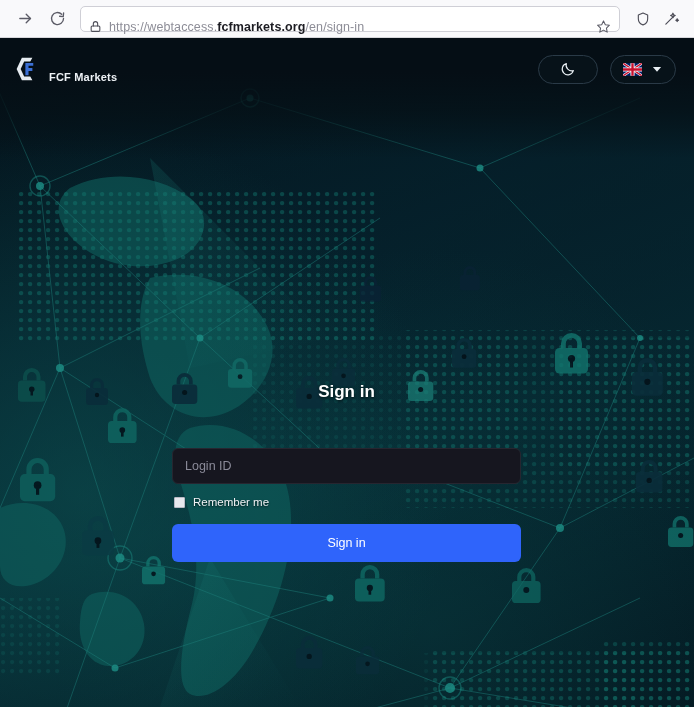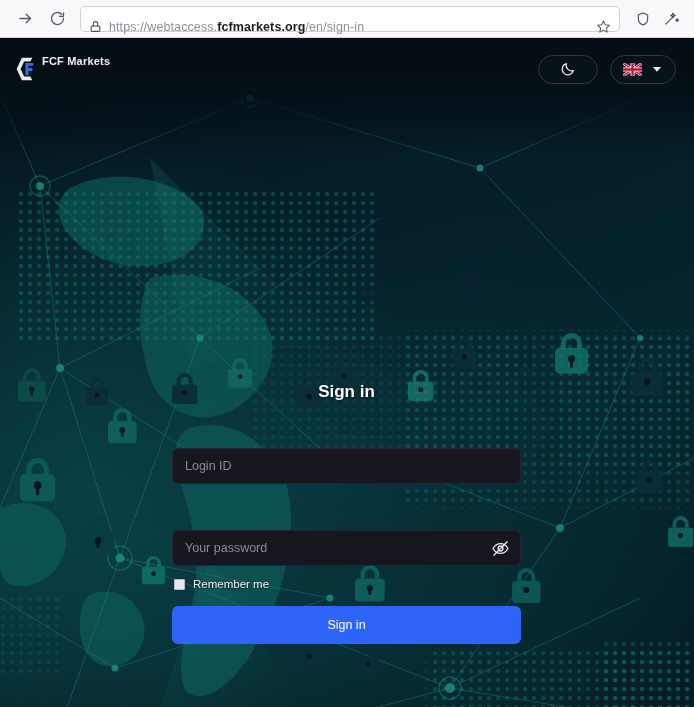--- a/index.html
+++ b/index.html
@@ -53,21 +53,21 @@
     position:absolute; top:0; left:0; right:0; height:120px;
     background:linear-gradient(to bottom, #050e15 0%, #050e15 28%, rgba(5,16,22,.75) 62%, rgba(5,18,24,0) 100%);
   }
 
   
   .site-header {
     position:absolute; top:0; left:0; width:694px; height:62px;
     display:flex; align-items:center; justify-content:space-between;
     padding:0 18px 0 14px; z-index:20;
   }
-  .logo { display:flex; align-items:flex-start; }
+  .logo { display:flex; align-items:flex-end; gap:7px; }
   .logo-text { color:#eef2f6; font-size:11px; font-weight:bold; letter-spacing:.2px; }
   .header-right { display:flex; align-items:center; gap:12px; }
   .pill {
     height:29px; border:1px solid #2a3a47; border-radius:16px;
     background:rgba(10,22,30,.55);
     display:flex; align-items:center; justify-content:center;
   }
   .pill-theme { width:60px; }
   .pill-lang { width:66px; gap:8px; }
   .flag { width:19px; height:13px; border-radius:1px; display:block; }
@@ -382,30 +382,20 @@
     </div>
   </div>
 
   <div class="auth">
     <div class="auth-title">Sign in</div>
 
     <div class="field">
       <input type="text" placeholder="Login ID" style="">
     </div>
 
-    <div class="field">
-      <input type="password" placeholder="Your password" style="">
-      <div class="eye-btn">
-        <svg width="19" height="19" viewBox="0 0 24 24" fill="none" stroke="currentColor" stroke-width="1.7" stroke-linecap="round" stroke-linejoin="round">
-          <path d="M2.6 12S6 5.8 12 5.8s9.4 6.2 9.4 6.2-3.4 6.2-9.4 6.2S2.6 12 2.6 12z"></path>
-          <circle cx="12" cy="12" r="3.1"></circle>
-          <line x1="3.6" y1="20.4" x2="20.4" y2="3.6"></line>
-        </svg>
-      </div>
-    </div>
 
     <div class="remember">
       <span class="cbox"></span>
       <span class="remember-label">Remember me</span>
     </div>
 
     <button class="signin-btn">Sign in</button>
   </div>
 </div>
 

